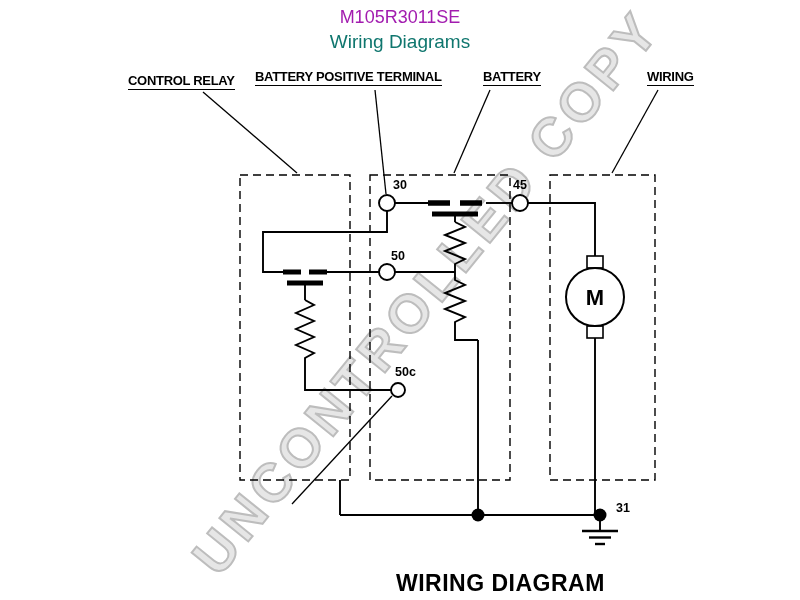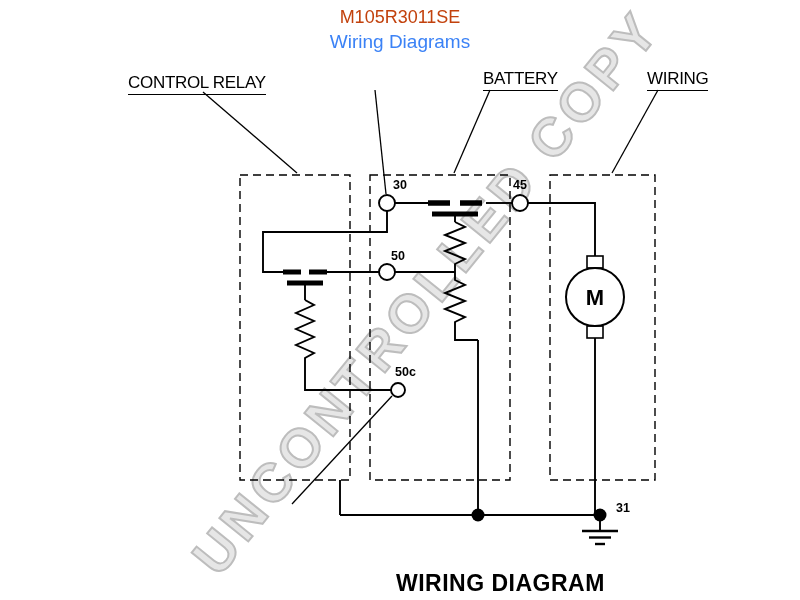--- a/index.html
+++ b/index.html
@@ -1,22 +1,22 @@
 <!DOCTYPE html>
 <html><head>
 <meta charset="utf-8">
 <style>
   html,body{margin:0;padding:0;background:#fff;}
   #page{position:relative;width:800px;height:600px;background:#ffffff;overflow:hidden;
         font-family:"Liberation Sans",sans-serif;color:#000;}
   .title1{position:absolute;left:0;top:7px;width:100%;text-align:center;
-          font-size:18px;color:#c2410c;z-index:3;}
+          font-size:18px;color:#a21caf;z-index:3;}
   .title2{position:absolute;left:0;top:31px;width:100%;text-align:center;
-          font-size:19px;color:#3b82f6;z-index:3;}
-  .lbl{position:absolute;font-weight:normal;font-size:17px;letter-spacing:-0.3px;
+          font-size:19px;color:#0f766e;z-index:3;}
+  .lbl{position:absolute;font-weight:bold;font-size:13px;letter-spacing:-0.3px;
        z-index:4;white-space:nowrap;}
   .lbl span{display:inline-block;border-bottom:1.6px solid #000;padding-bottom:1px;}
   .caption{position:absolute;left:364px;top:570px;font-weight:bold;font-size:23px;
            letter-spacing:0.5px;z-index:4;white-space:nowrap;margin-left:32px;}
   .watermark{position:absolute;left:77px;top:262px;width:700px;height:70px;
              text-align:center;font-weight:bold;font-size:54px;letter-spacing:5px;
              white-space:nowrap;color:#e6e6e6;-webkit-text-stroke:2px #bdbdbd;
              transform:rotate(-51deg);transform-origin:50% 50%;z-index:1;
              font-family:"Liberation Sans",sans-serif;}
   svg{position:absolute;left:0;top:0;z-index:2;}
@@ -27,20 +27,22 @@
 
 <div id="page">
 
   <div class="watermark">UNCONTROLLED COPY</div>
 
   <div class="title1">M105R3011SE</div>
   <div class="title2">Wiring Diagrams</div>
 
   <div class="lbl" style="left:128px;top:73px;">
     <span>CONTROL RELAY</span></div>
+  <div class="lbl" style="left:255px;top:69px;">
+    <span>BATTERY POSITIVE TERMINAL</span></div>
   <div class="lbl" style="left:483px;top:69px;">
     <span>BATTERY</span></div>
   <div class="lbl" style="left:647px;top:69px;">
     <span>WIRING</span></div>
 
   <div class="caption">WIRING DIAGRAM</div>
 
   <svg width="800" height="600" viewBox="0 0 800 600">
 
     <g stroke="#000" stroke-width="1.4" fill="none" stroke-dasharray="8 5">

